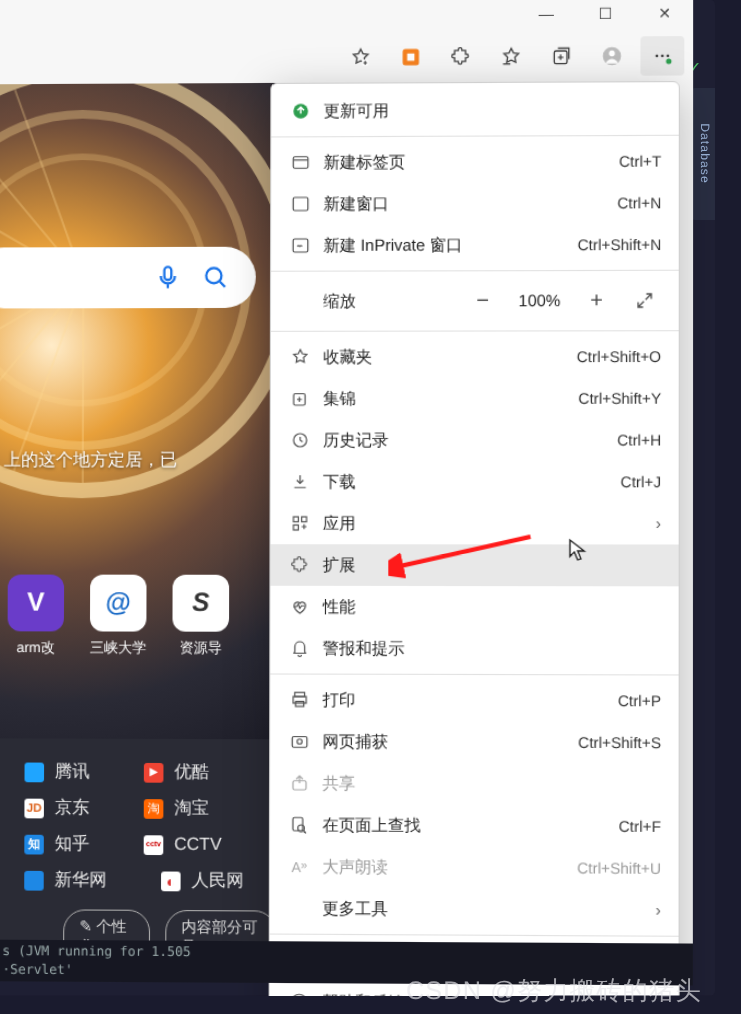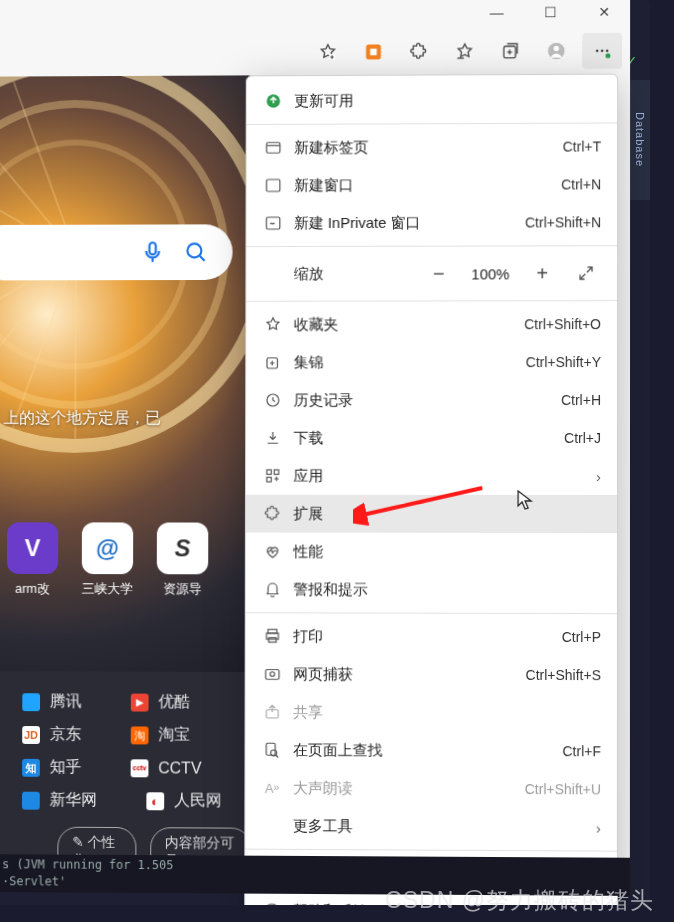--- a/index.html
+++ b/index.html
@@ -231,21 +231,21 @@
     position: absolute;
     right: 12px; top: 52px;
     color: #4cbf63;
     font-size: 16px;
   }
   .watermark {
     position: absolute;
     left: 0; bottom: 6px;
     width: 674px;
     text-align: right;
-    padding-right: 20px;
+    padding-right: 36px;
     font-size: 23px;
     color: rgba(230,230,235,0.68);
     letter-spacing: 1px;
   }
 </style>
 </head>
 <body>
 
 <div class="outer">
   <div class="side-tab">Database</div>

